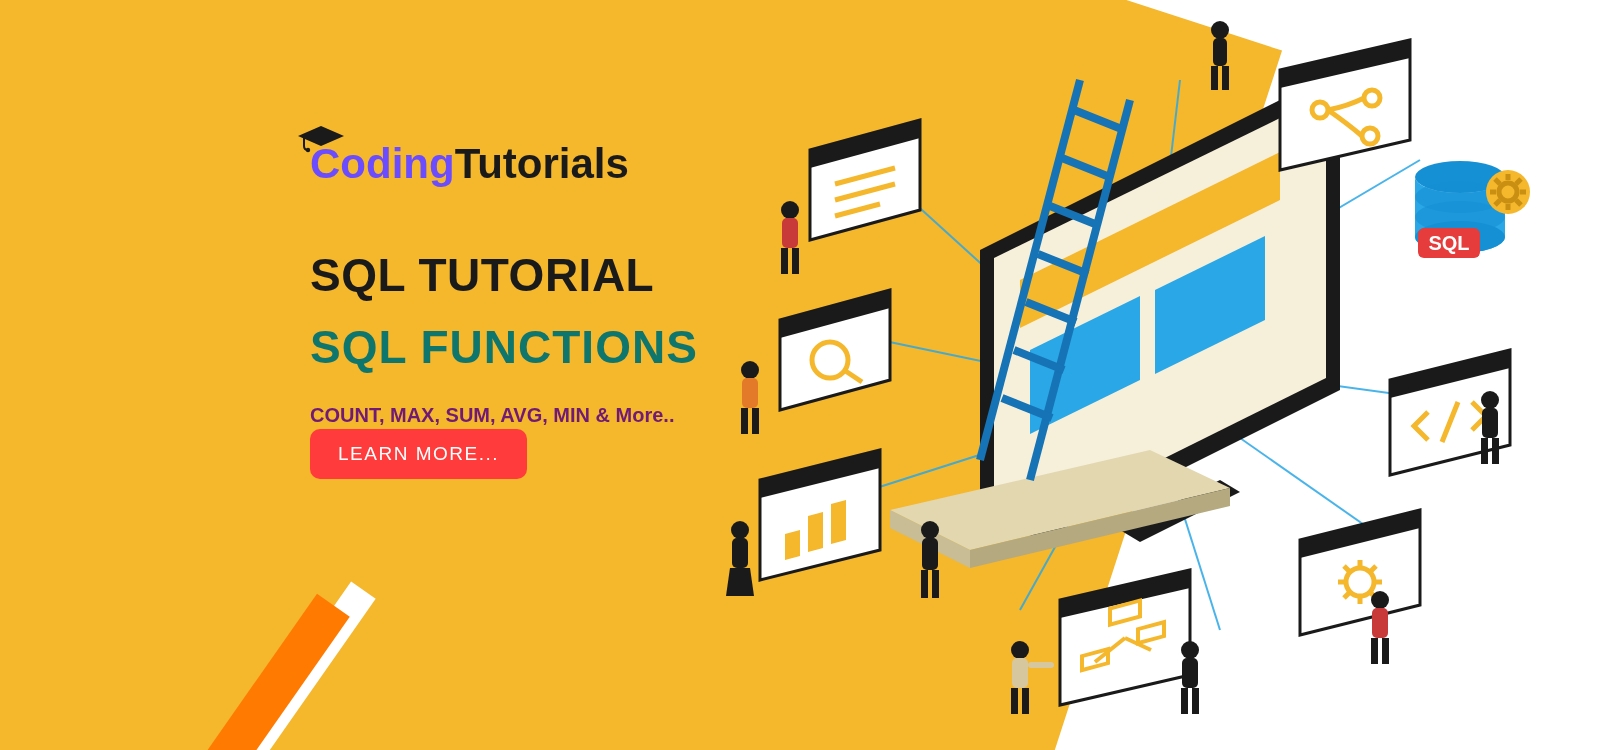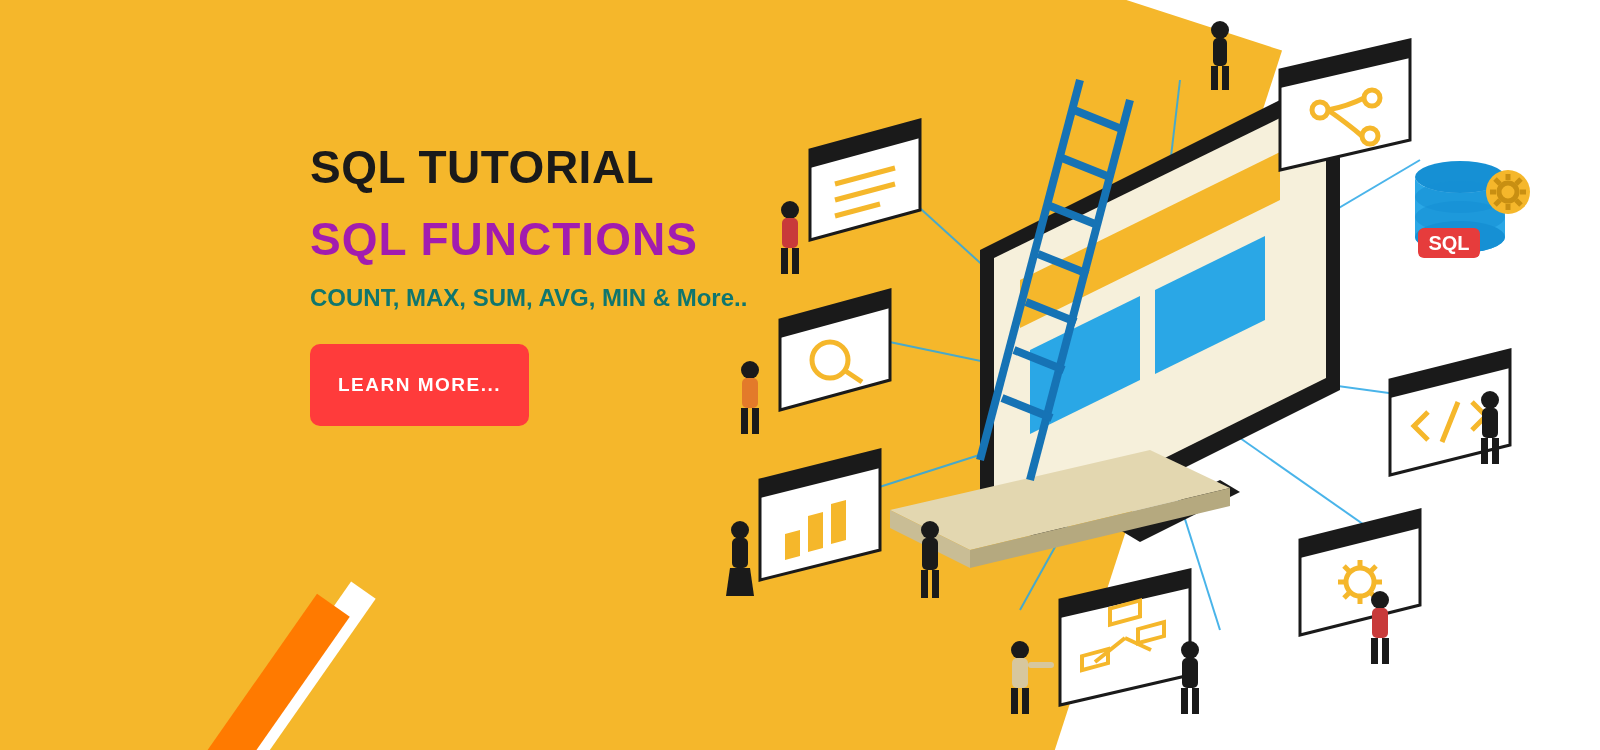--- a/index.html
+++ b/index.html
@@ -75,40 +75,39 @@
   .title-line1 {
     font-size: 46px;
     font-weight: 800;
     color: #1a1a1a;
     letter-spacing: 0.5px;
     margin-bottom: 18px;
   }
   .title-line2 {
     font-size: 46px;
     font-weight: 800;
-    color: #a21caf;
+    color: #0f766e;
     letter-spacing: 1px;
-    margin-bottom: 16px;
+    margin-bottom: 28px;
   }
   .sub {
-    font-size: 24px;
+    font-size: 20px;
     font-weight: 600;
-    color: #0f766e;
+    color: #701a75;
     line-height: 1.35;
-    margin-bottom: 30px;
     max-width: 450px;
   }
   .btn {
     display: inline-block;
     background: #ff3b3b;
     color: #ffffff;
     font-size: 19px;
-    font-weight: 700;
+    font-weight: 400;
     letter-spacing: 1.5px;
-    padding: 30px 28px;
+    padding: 14px 28px;
     border-radius: 10px;
     border: none;
     cursor: pointer;
   }
 
   
   .illus {
     position: absolute;
     right: 20px;
     top: 10px;
@@ -127,20 +126,29 @@
   }
 </style>
 </head>
 <body>
 
 <div class="bg-yellow"></div>
 <div class="strip-white"></div>
 <div class="strip-orange"></div>
 
 <div class="content">
+  <div class="logo">
+    <svg class="cap" viewBox="0 0 46 28">
+      <polygon points="23,0 46,10 23,20 0,10" fill="#1a1a1a"></polygon>
+      <path d="M6 12 L6 20 Q6 24 10 24" stroke="#1a1a1a" stroke-width="2" fill="none"></path>
+      <circle cx="10" cy="24" r="2.2" fill="#1a1a1a"></circle>
+    </svg>
+    <span class="c1">Coding</span>
+      <span class="c2">Tutorials</span>
+  </div>
 
   <div class="title-line1">SQL TUTORIAL</div>
   <div class="title-line2">SQL FUNCTIONS</div>
   <div class="sub">COUNT, MAX, SUM, AVG, MIN &amp; More..</div>
   <button class="btn">LEARN MORE...</button>
 </div>
 
 <div class="sql-badge">
   <svg viewBox="0 0 140 140">
     <ellipse cx="60" cy="35" rx="45" ry="16" fill="#1690d4"></ellipse>

